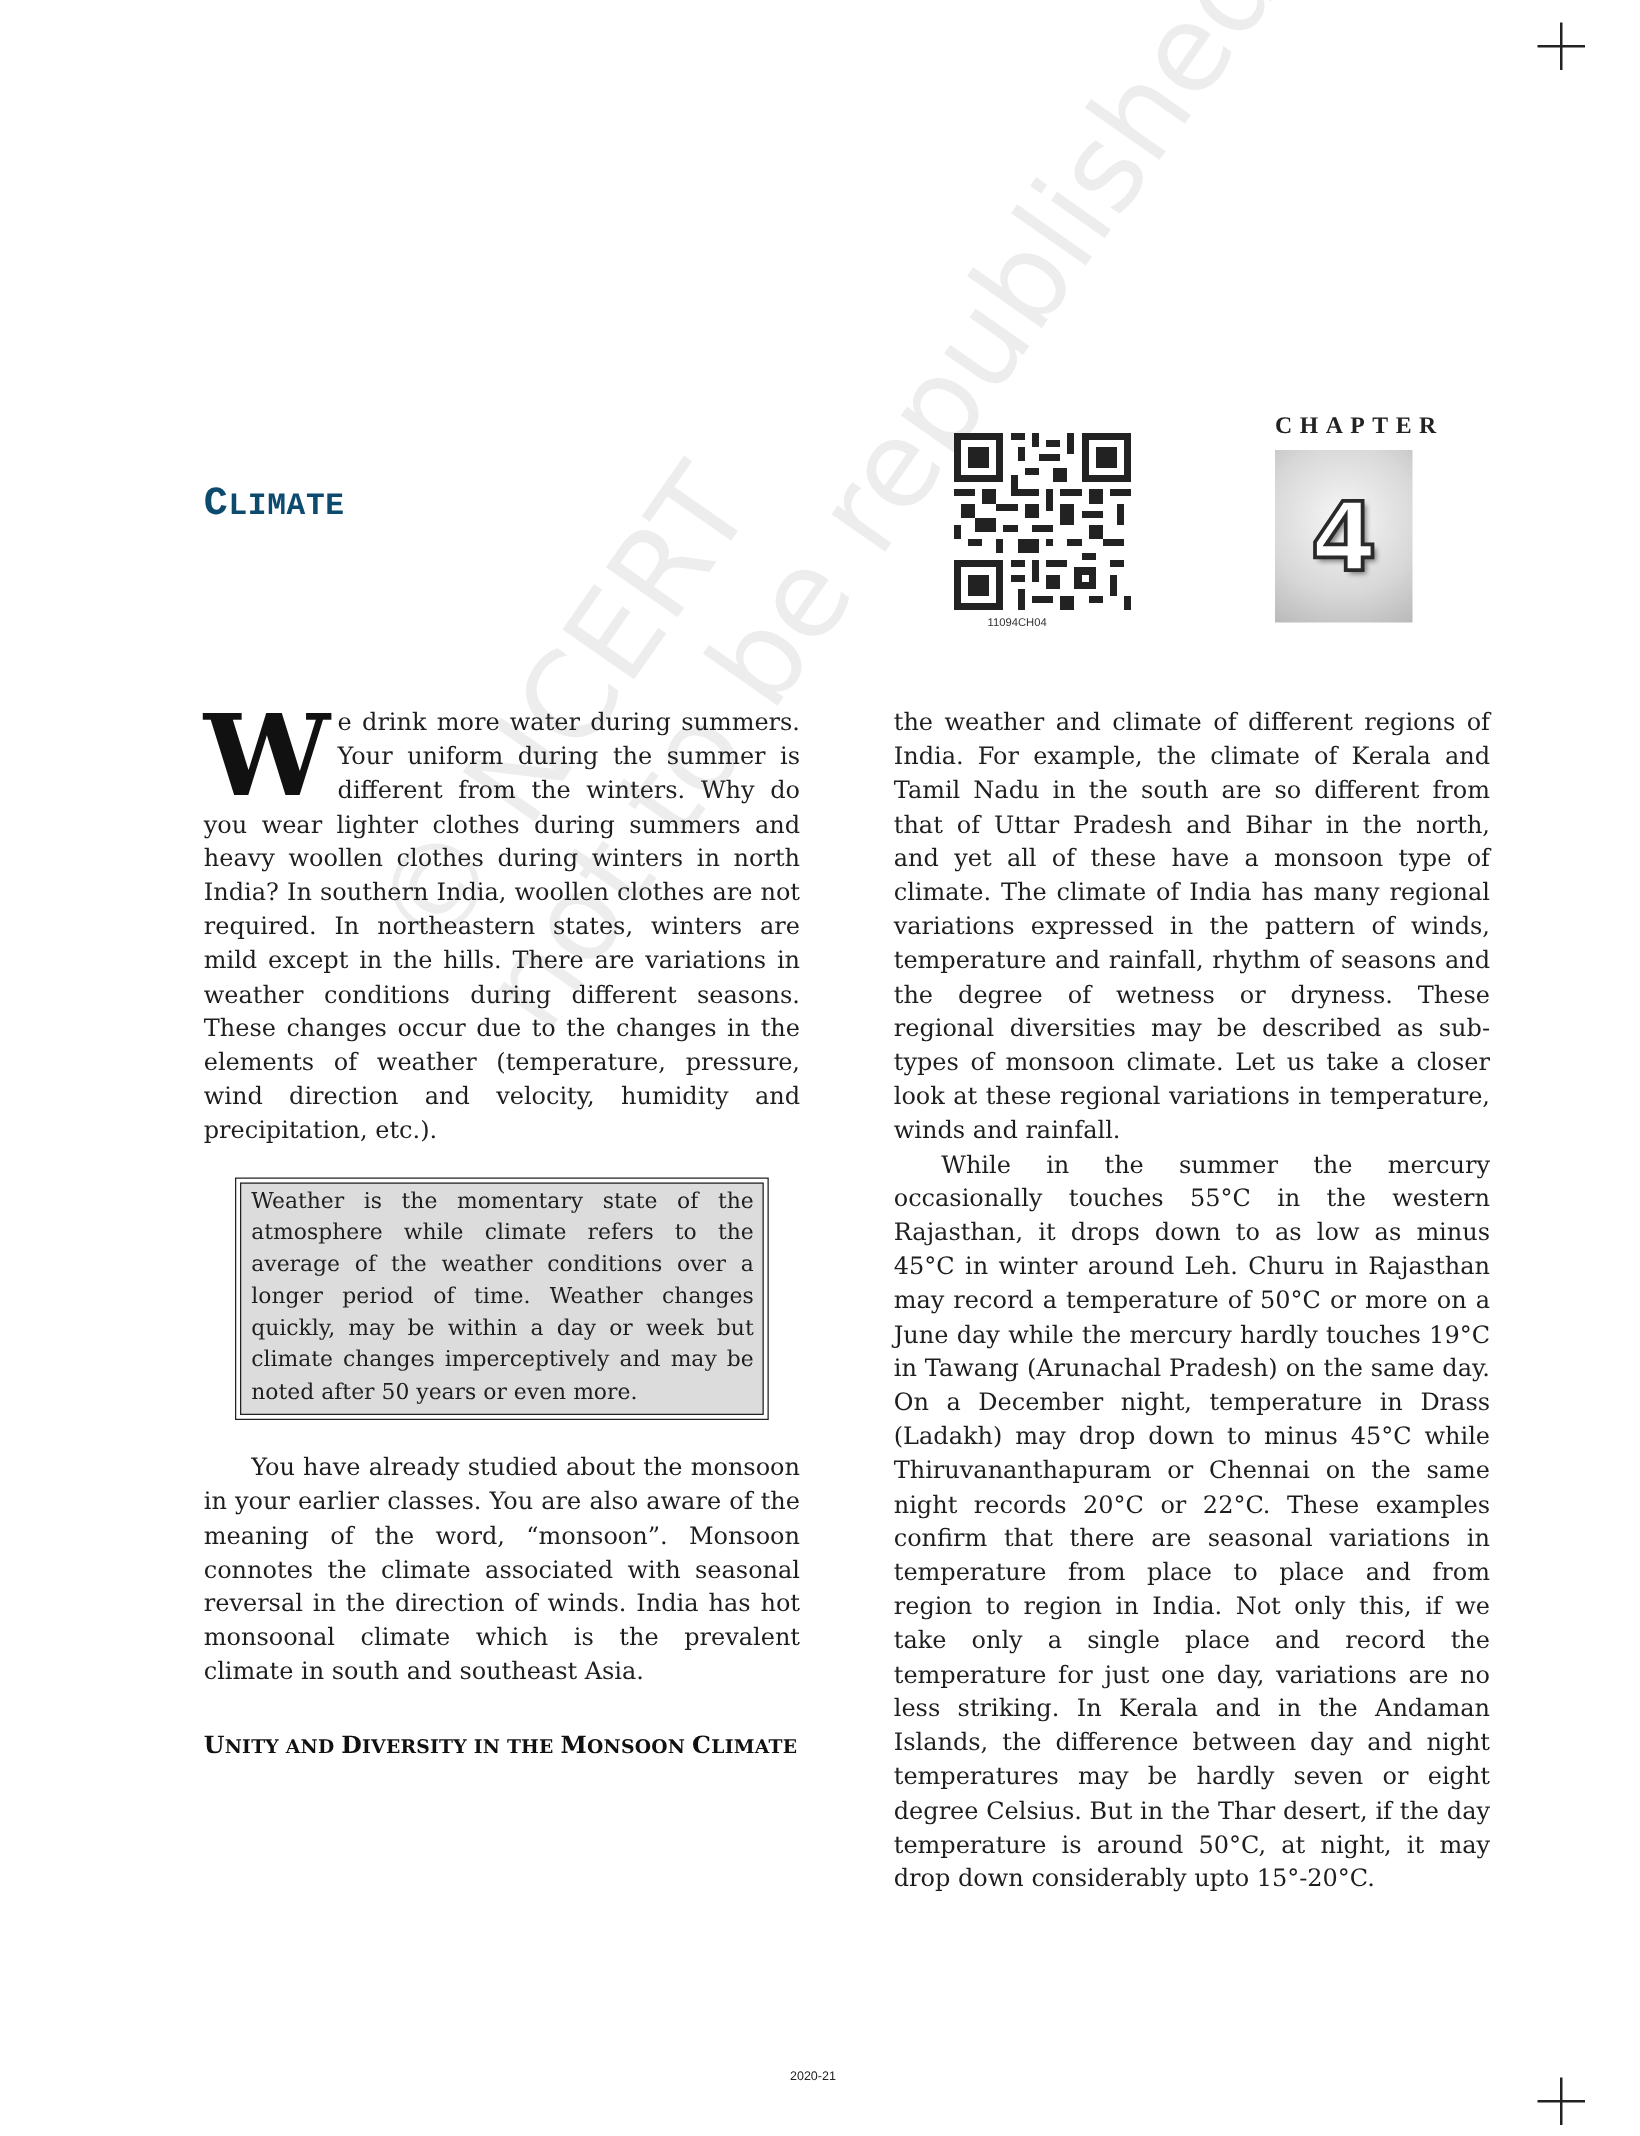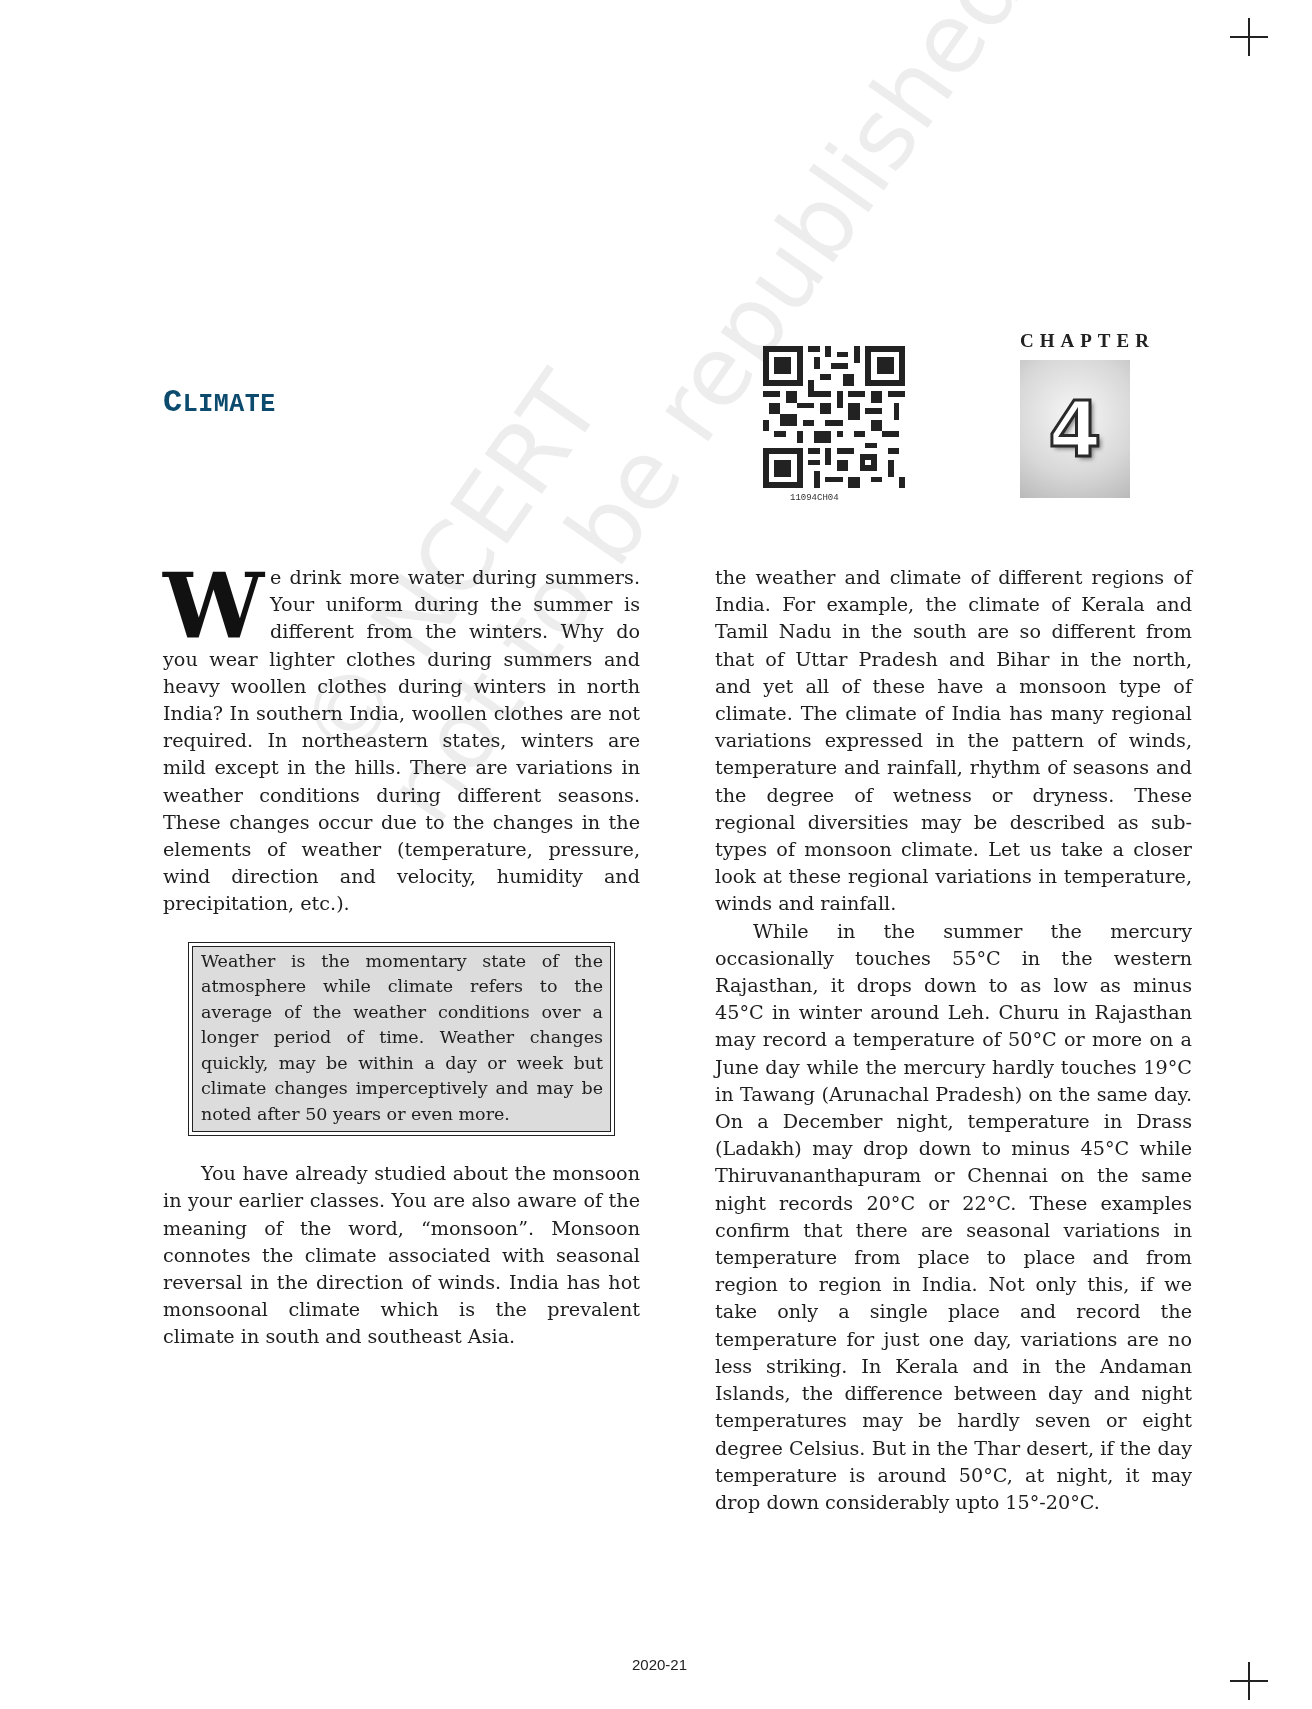--- a/index.html
+++ b/index.html
@@ -27,21 +27,21 @@
   .chapter-title {
     position: absolute; left: 163px; top: 384px;
     font-family: Liberation Mono, monospace; font-weight: bold;
     font-size: 25px; letter-spacing: 0.5px; font-variant: small-caps; color: #0c4a6e;
   }
   .chapter-title .cap { font-size: 32px; }
 
   .qr { position: absolute; left: 763px; top: 346px; width: 142px; height: 142px; }
   .qr-code-label {
     position: absolute; left: 790px; top: 493px;
-    font-family: Liberation Mono, monospace; font-size: 9px; color: #333;
+    font-family: Liberation Sans, sans-serif; font-size: 9px; color: #333;
   }
 
   .chapter-label {
     position: absolute; left: 1020px; top: 330px;
     font-family: "Liberation Serif", "DejaVu Serif", serif; font-size: 19px; letter-spacing: 6px; color: #222; font-weight: bold;
   }
   .chapter-box {
     position: absolute; left: 1020px; top: 360px; width: 110px; height: 138px;
     background: radial-gradient(circle at 50% 40%, #f7f7f7 0%, #d8d8d8 60%, #b9b9b9 100%);
     display: flex; align-items: center; justify-content: center;
@@ -69,21 +69,21 @@
     border: 1.5px solid #222; background: #dcdcdc; padding: 2px 7px 4px 8px;
     font-family: "DejaVu Serif", "Liberation Serif", serif; font-size: 17.5px; line-height: 25.5px;
   }
   .section-heading {
     margin: 32px 0 14px 0; font-weight: bold; font-size: 15px; font-variant: small-caps; letter-spacing: 0.2px;
     text-align: left; color: #111;
   }
   .section-heading .cap { font-size: 19px; }
   .page-footer {
     position: absolute; left: 632px; top: 1656px;
-    font-family: "Liberation Sans", "DejaVu Sans", sans-serif; font-size: 15px; color: #222;
+    font-family: "Liberation Sans", "DejaVu Sans", sans-serif; font-size: 10px; color: #222;
   }
 </style>
 </head>
 <body>
 
 <div class="crop-mark" id="crop-tr"></div>
 <div class="crop-mark" id="crop-br"></div>
 
 <div class="watermark">
   <div>© NCERT</div>
@@ -160,20 +160,21 @@
 <div class="chapter-box">
   <span class="chapter-number">4</span>
 </div>
 
 <div class="col col-left">
   <p><span class="dropcap">W</span><span>e drink more water during summers. Your uniform during the summer is different from the winters.  Why do you wear lighter clothes during summers and heavy woollen clothes during winters in north India?  In southern India, woollen clothes are not required. In northeastern states, winters are mild except in the hills. There are variations in weather conditions during different seasons. These changes occur due to the changes in the elements of weather (temperature, pressure, wind direction and velocity, humidity and precipitation, etc.).</span></p>
   <div class="info-box">
     <div class="info-box-inner">Weather is the momentary state of the atmosphere while climate refers to the average of the weather conditions over a longer period of time. Weather changes quickly, may be within a day or week but climate changes imperceptively and may be noted after 50 years or even more.</div>
   </div>
   <p class="indent">You have already studied about the monsoon in your earlier classes.  You are also aware of the meaning of the word, “monsoon”. Monsoon connotes the climate associated with seasonal reversal in the direction of winds. India has hot monsoonal climate which is the prevalent climate in south and southeast Asia.</p>
+  <div class="section-heading"><span class="cap">U</span><span>NITY AND </span><span class="cap">D</span><span>IVERSITY IN THE </span><span class="cap">M</span><span>ONSOON </span><span class="cap">C</span><span>LIMATE</span></div>
 </div>
 
 <div class="col col-right">
   <p>the weather and climate of different regions of India. For example, the climate of Kerala and Tamil Nadu in the south are so different from that of  Uttar Pradesh and Bihar in the north, and yet all of these have a monsoon type of climate. The climate of India has many regional variations expressed in the pattern of winds, temperature and rainfall, rhythm of seasons and the degree of wetness or dryness. These regional diversities may be described as sub-types of monsoon climate. Let us take a closer look at these regional variations in temperature, winds and rainfall.</p>
   <p class="indent">While in the summer the mercury occasionally touches 55°C in the western Rajasthan, it drops down to as low as minus 45°C in winter around Leh. Churu in Rajasthan may record a temperature of 50°C or more on a June day while the mercury hardly touches 19°C in Tawang (Arunachal Pradesh) on the same day. On a December night, temperature in Drass (Ladakh) may drop down to minus 45°C while Thiruvananthapuram or Chennai on the same night records 20°C or 22°C. These examples confirm that there are seasonal variations in temperature from place to place and from region to region in India. Not only this, if we take only a single place and record the temperature for just one day, variations are no less striking. In Kerala and in the Andaman Islands, the difference between day and night temperatures may be hardly seven or eight degree Celsius. But in the Thar desert, if the day temperature is around 50°C, at night, it may drop down considerably upto 15°-20°C.</p>
 </div>
 
 <div class="page-footer">2020-21</div>
 
 </body></html>

